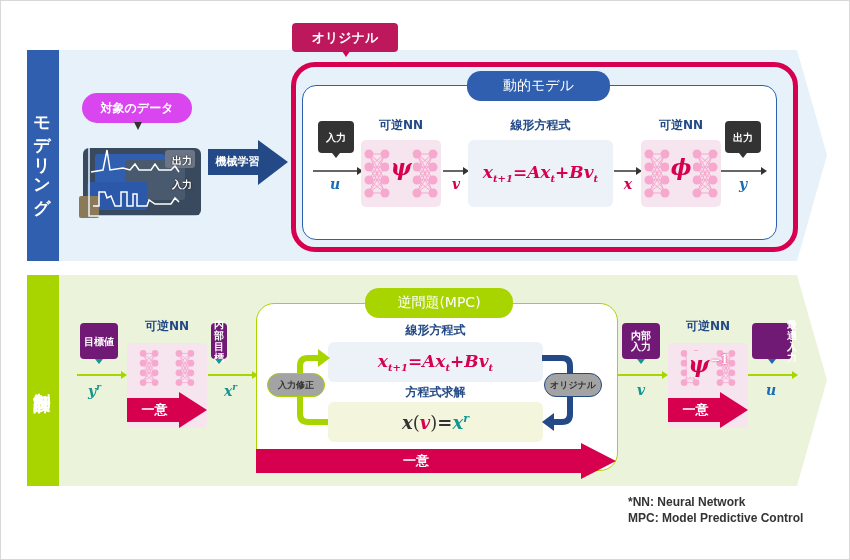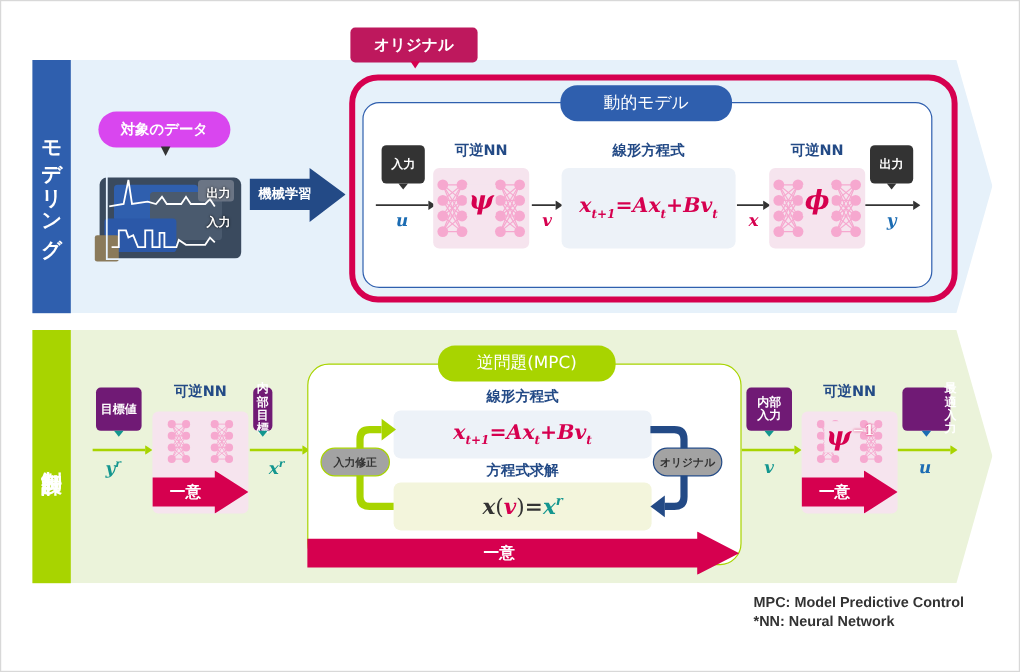--- a/index.html
+++ b/index.html
@@ -442,15 +442,15 @@
 <div class="dark-tag blue-tag" style="left:752px;top:323px;width:38px;height:36px;">
     <span style="width:24px;display:block;">最適入力</span>
   </div>
 <svg class="abs" style="left:748px;top:371px;" width="50" height="8">
     <line x1="0" y1="4" x2="44" y2="4" stroke="#a8d400" stroke-width="2"></line>
     <polygon points="44,0 50,4 44,8" fill="#a8d400"></polygon>
   </svg>
 <div class="var math blue" style="left:759px;top:382px;">u</div>
 
 <div class="footnote">
+  <div>*NN: Neural Network</div>
   <div>MPC: Model Predictive Control</div>
-  <div>*NN: Neural Network</div>
 </div>
 
 </body></html>

